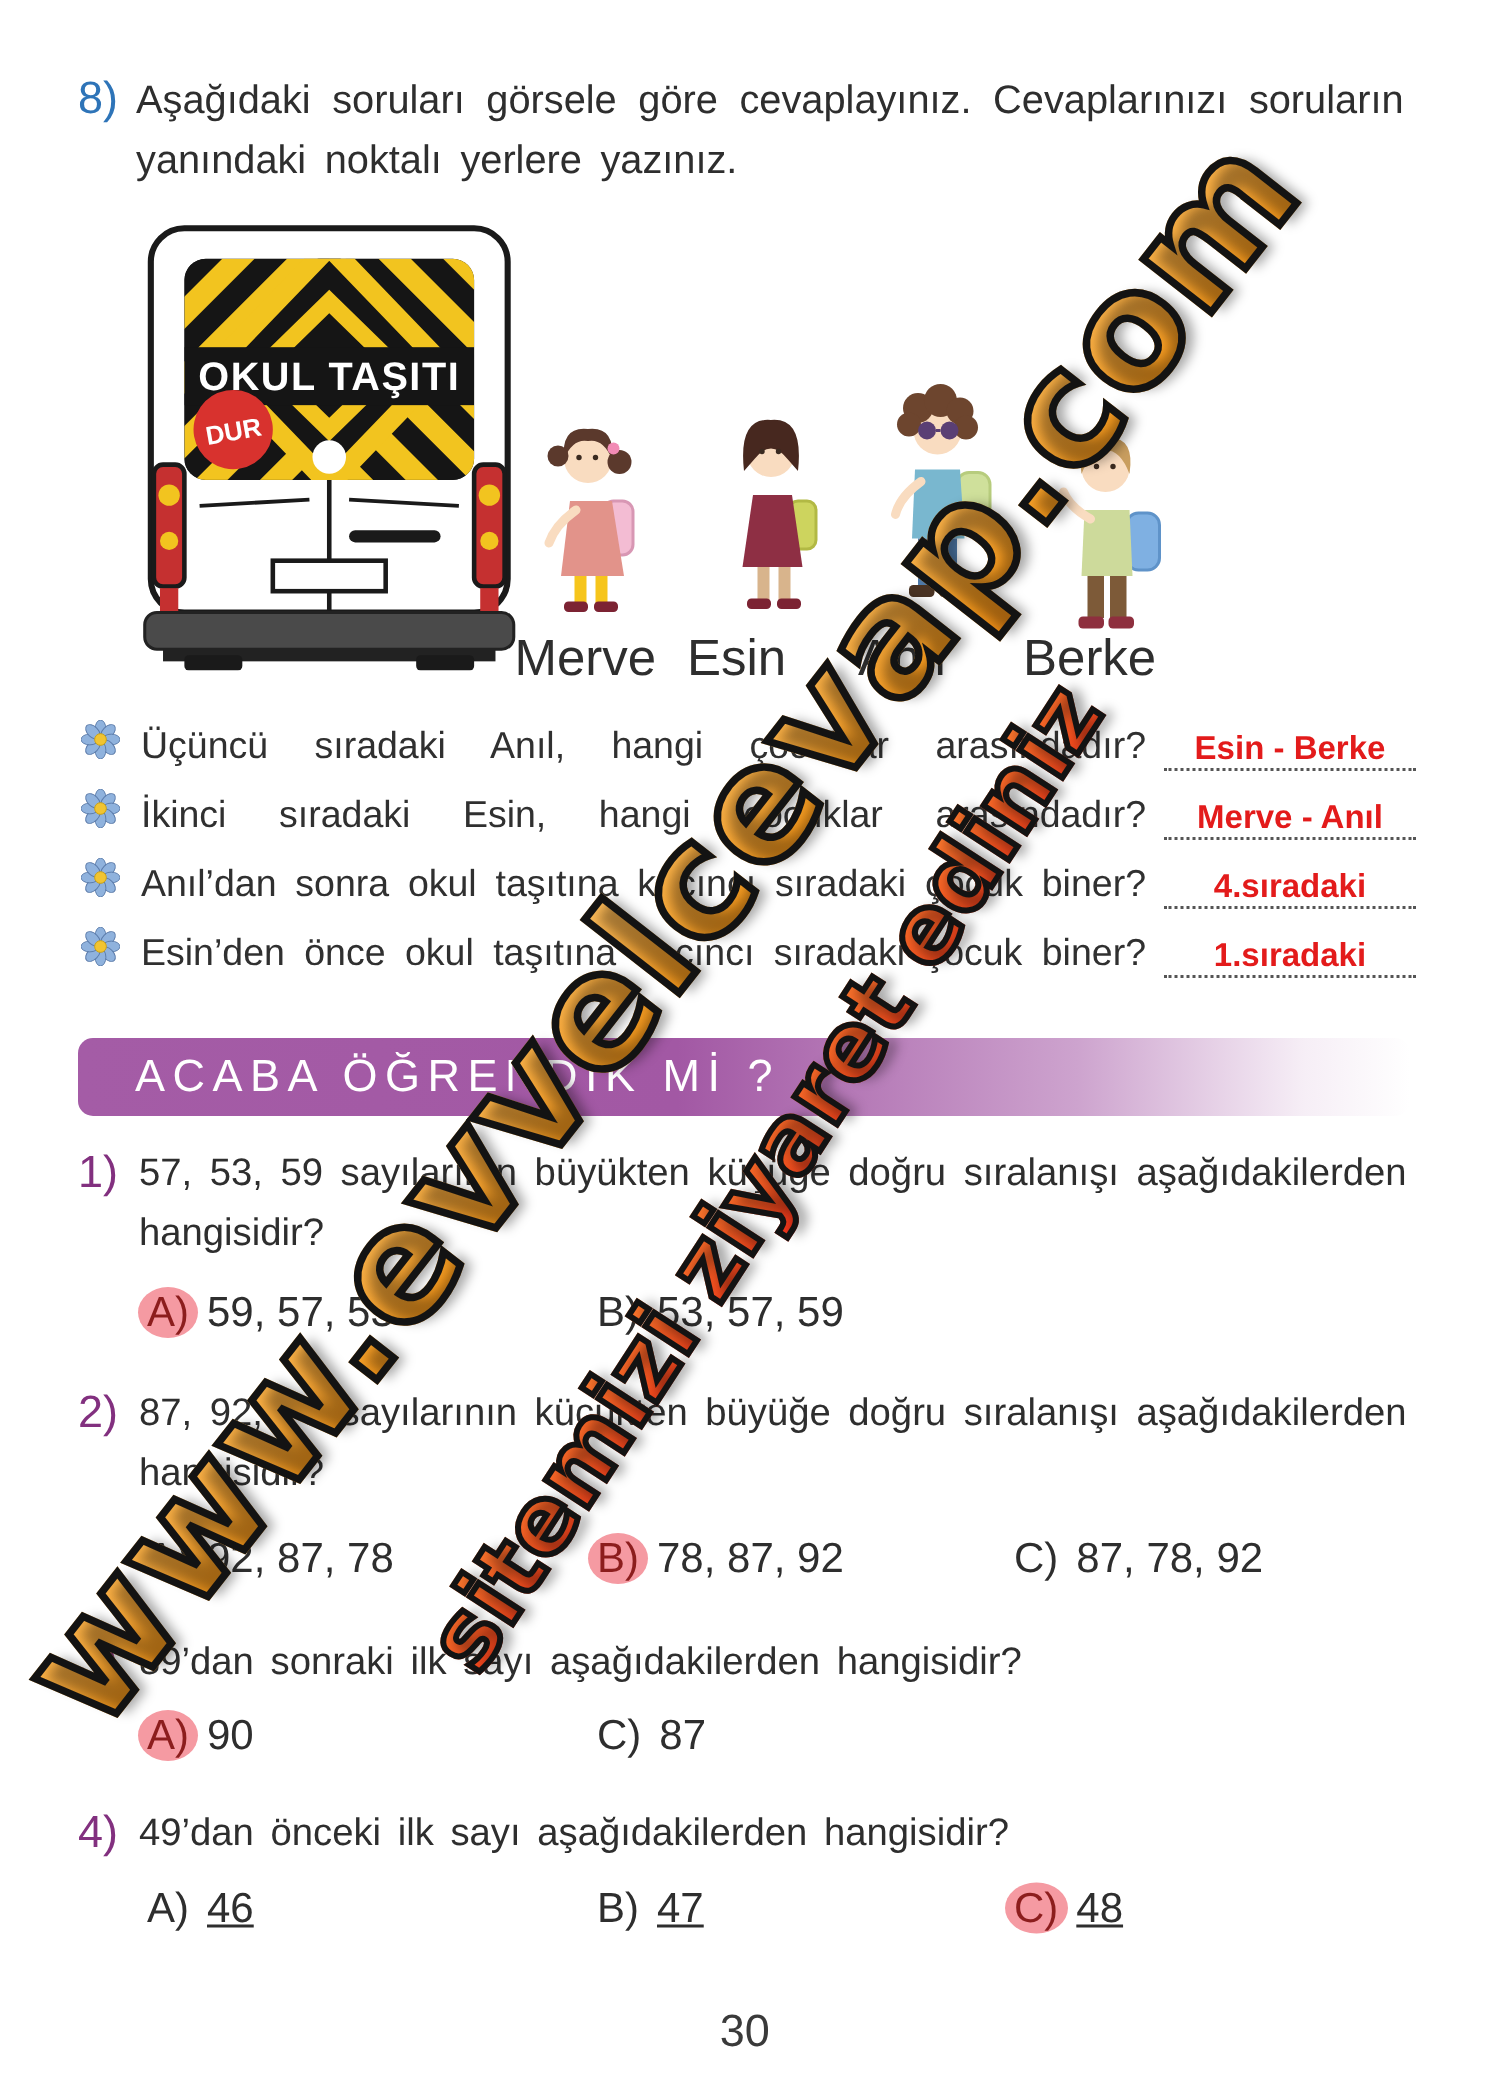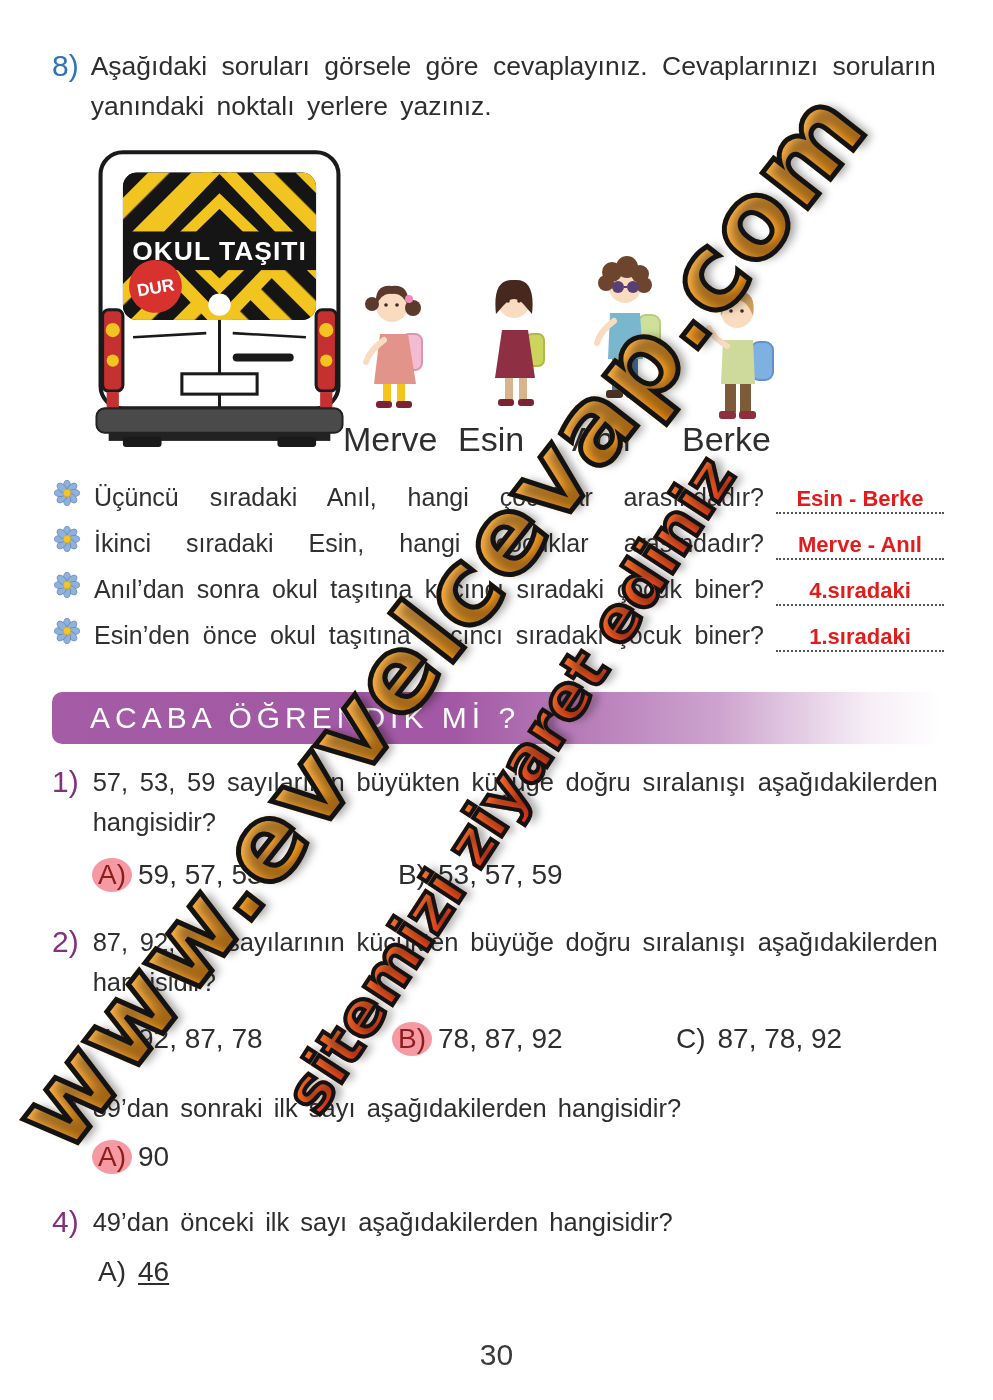--- a/index.html
+++ b/index.html
@@ -297,28 +297,31 @@
     <span class="opt"><span class="letter circled">B)</span><span>78, 87, 92</span></span>
     <span class="opt"><span class="letter">C)</span><span>87, 78, 92</span></span>
   </div>
 
   <div class="quiz-q" style="top:1088px;">
     <span class="qnum">3)</span>
     <span class="qtext">89’dan sonraki ilk sayı aşağıdakilerden hangisidir?</span>
   </div>
   <div class="opts" style="top:1140px;">
     <span class="opt"><span class="letter circled">A)</span><span>90</span></span>
+    <span class="opt"><span class="letter">C)</span><span>87</span></span>
   </div>
 
   <div class="quiz-q" style="top:1202px;">
     <span class="qnum">4)</span>
     <span class="qtext">49’dan önceki ilk sayı aşağıdakilerden hangisidir?</span>
   </div>
   <div class="opts" style="top:1255px;text-decoration:underline;">
     <span class="opt"><span class="letter">A)</span><span>46</span></span>
+    <span class="opt"><span class="letter">B)</span><span>47</span></span>
+    <span class="opt"><span class="letter circled">C)</span><span>48</span></span>
   </div>
 
   <div class="pagenum">30</div>
 
   <div class="wm wm1">www.evvelcevap.com</div>
   <div class="wm wm2">sitemizi ziyaret ediniz</div>
 
 </div>
 
 </body></html>

